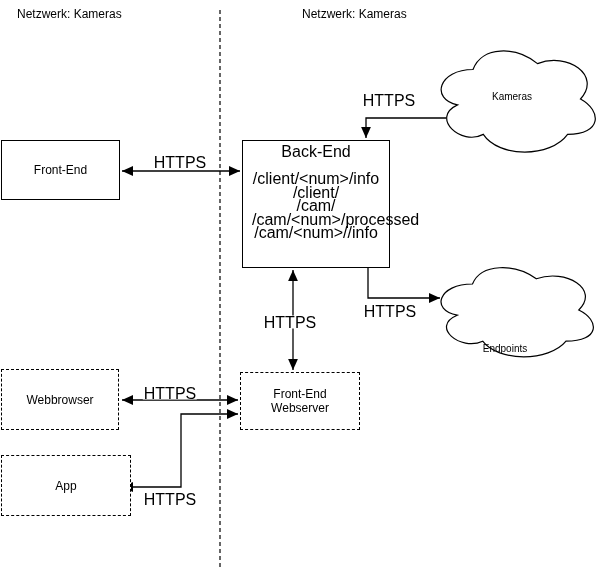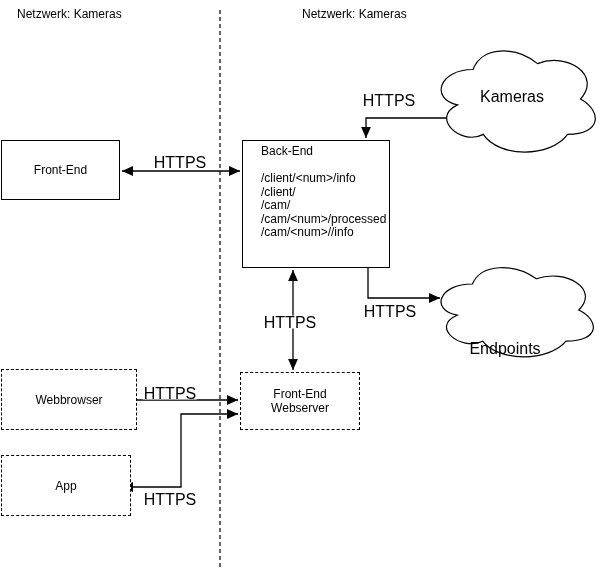--- a/index.html
+++ b/index.html
@@ -23,30 +23,30 @@
     position: absolute;
     border: 1px solid #000;
     background: #ffffff;
     display: flex; align-items: center; justify-content: center;
     font-size: 12px; line-height: 14px; text-align: center;
     color: #000;
   }
   .node.dashed { border-style: dashed; }
 
   .backend {
-    display: block; text-align: left;
-    padding: 4px 18px;
-    font-size: 12px; line-height: 13.5px;
+    display: block; text-align: center;
+    padding: 4px 9px;
+    font-size: 16px; line-height: 13.5px;
   }
   .backend-routes { margin-top: 13.5px; }
   .backend-routes div { white-space: nowrap; }
 
   .cloud-label {
     position: absolute; transform: translate(-50%, -50%);
-    font-size: 16px; line-height: 14px; white-space: nowrap; color: #000;
+    font-size: 10px; line-height: 14px; white-space: nowrap; color: #000;
   }
 
   .edge-label {
     position: absolute; transform: translate(-50%, -50%);
     background: #ffffff;
     font-size: 16px; line-height: 13px; padding: 0 1px;
     white-space: nowrap; color: #000;
   }
 </style>
 </head>
@@ -89,21 +89,21 @@
     <div>Back-End</div>
     <div class="backend-routes">
       <div>/client/&lt;num&gt;/info</div>
       <div>/client/</div>
       <div>/cam/</div>
       <div>/cam/&lt;num&gt;/processed</div>
       <div>/cam/&lt;num&gt;//info</div>
     </div>
   </div>
 
-  <div class="node dashed" style="left:1px; top:369px; width:136px; height:61px;">
+  <div class="node dashed" style="left:1px; top:369px; width:118px; height:61px;">
     <span>Webbrowser</span>
   </div>
 
   <div class="node dashed" style="left:1px; top:455px; width:130px; height:61px;text-align:center;">
     <span>App</span>
   </div>
 
   <div class="node dashed" style="left:240px; top:372px; width:120px; height:58px;">
     <span>
       <span style="display:block">Front-End</span>

